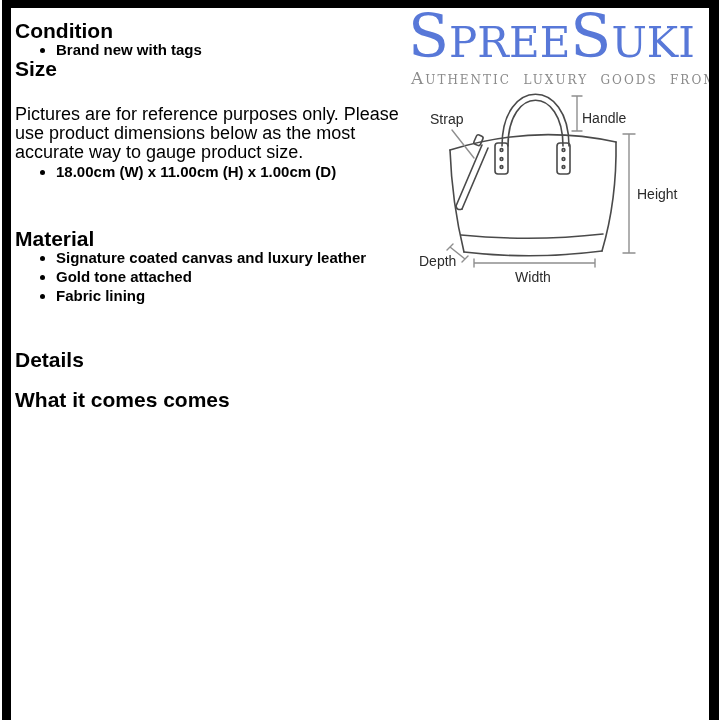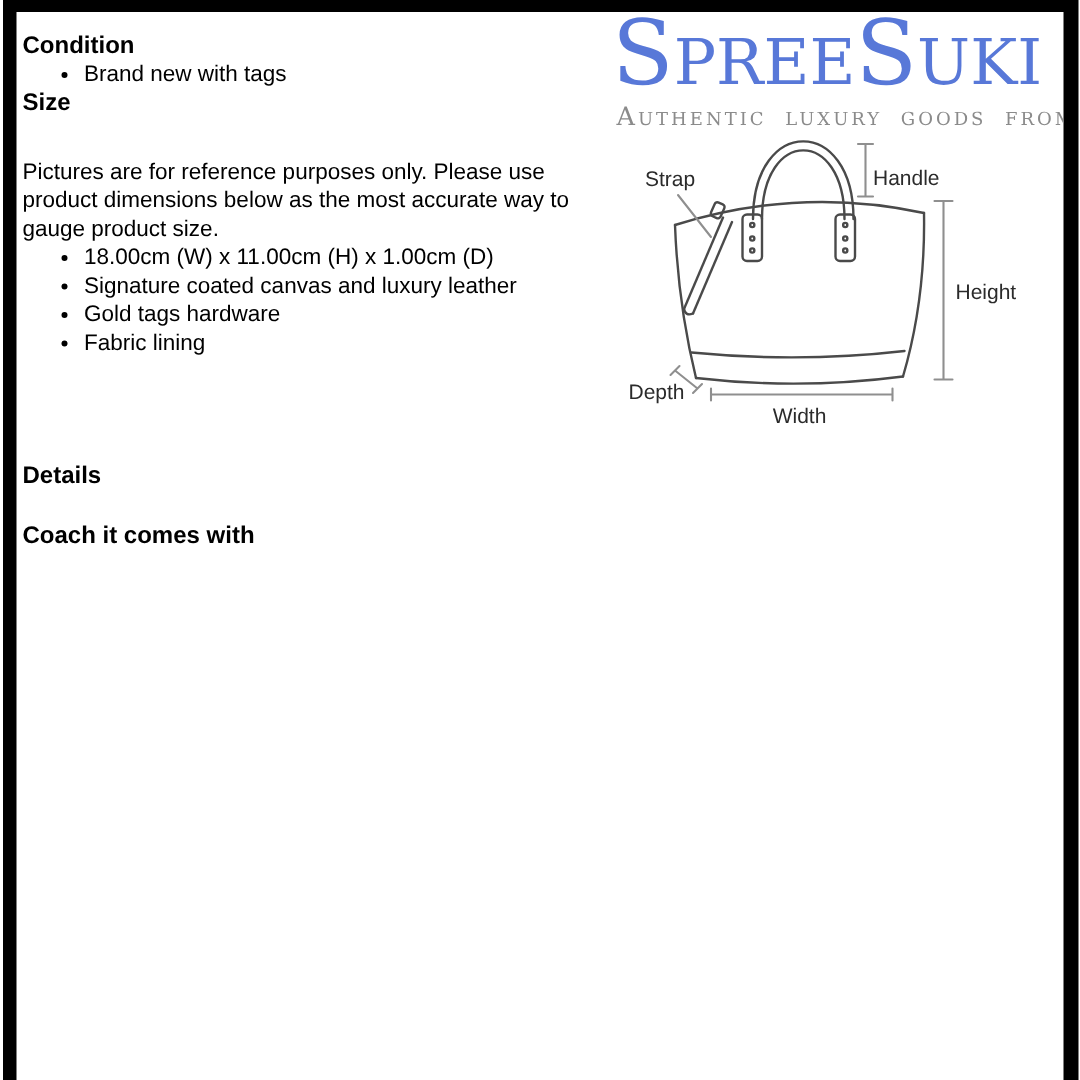--- a/index.html
+++ b/index.html
@@ -4,27 +4,27 @@
 <style>
   * { margin:0; padding:0; box-sizing:border-box; }
   html,body { width:720px; height:720px; overflow:hidden; background:#ffffff;
               font-family:"Liberation Sans", sans-serif; }
   .frame { position:absolute; left:2px; top:0; width:717px; height:720px; background:#000; }
   .content { position:absolute; left:11px; top:8px; width:698px; height:712px;
              background:#fff; overflow:hidden; }
 
   
   .col { position:absolute; left:4px; top:13px; width:400px; color:#000; }
-  .col h3 { font-size:16px; line-height:19px; font-weight:bold; color:#000; }
-  .col p  { font-size:15px; line-height:19px; }
-  .col ul { list-style:disc; margin:0; padding-left:41px; }
+  .col h3 { font-size:21px; line-height:19px; font-weight:bold; color:#000; }
+  .col p  { font-size:18px; line-height:19px; }
+  .col ul { list-style:disc; margin:0; padding-left:41px;font-weight:bold; }
   .col li { font-size:15px; line-height:19px; }
   .mt16{margin-top:16px}.mt19{margin-top:19px}.mt20{margin-top:20px}
   .mt21{margin-top:21px}.mt23{margin-top:23px}.mt27{margin-top:27px}
-  .mt38{}.mt45{margin-top:70px}.mt48{margin-top:48px}
+  .mt38{}.mt45{margin-top:45px}.mt48{margin-top:48px}
 
   
   .brand { position:absolute; left:397px; top:-4px; width:320px; white-space:nowrap; }
   .brand .logo { font-family:"DejaVu Serif", serif; font-variant:small-caps;
                  font-size:60px; line-height:64px; letter-spacing:0px; }
   .brand .tagline { font-family:"DejaVu Serif", serif; font-variant:small-caps;
                     font-size:17px; line-height:18px; letter-spacing:2px;
                     word-spacing:5px; margin-top:1px; margin-left:3px; }
 
   
@@ -43,29 +43,30 @@
     <ul class="mt16">
       <li>Brand new with tags</li>
     </ul>
 
     <h3 class="mt38">Size</h3>
     <p class="mt27">Pictures are for reference purposes only. Please use product dimensions below as the most accurate way to gauge product size.</p>
     <ul class="mt20">
       <li>18.00cm (W) x 11.00cm (H) x 1.00cm (D)</li>
     </ul>
 
+    <h3 class="mt48">Material</h3>
     <ul class="mt23">
       <li>Signature coated canvas and luxury leather</li>
-      <li>Gold tags hardware</li>
+      <li>Gold tone attached</li>
       <li>Fabric lining</li>
     </ul>
 
     <h3 class="mt45">Details</h3>
 
-    <h3 class="mt21">Coach it comes with</h3>
+    <h3 class="mt21">What it comes comes</h3>
 
   </div>
 
   <div class="brand">
     <div class="logo" style="color:#5878d8">SpreeSuki</div>
     <div class="tagline" style="color:#8b8b8b">
       <span>Authentic luxury goods from</span>
       
     </div>
   </div>

